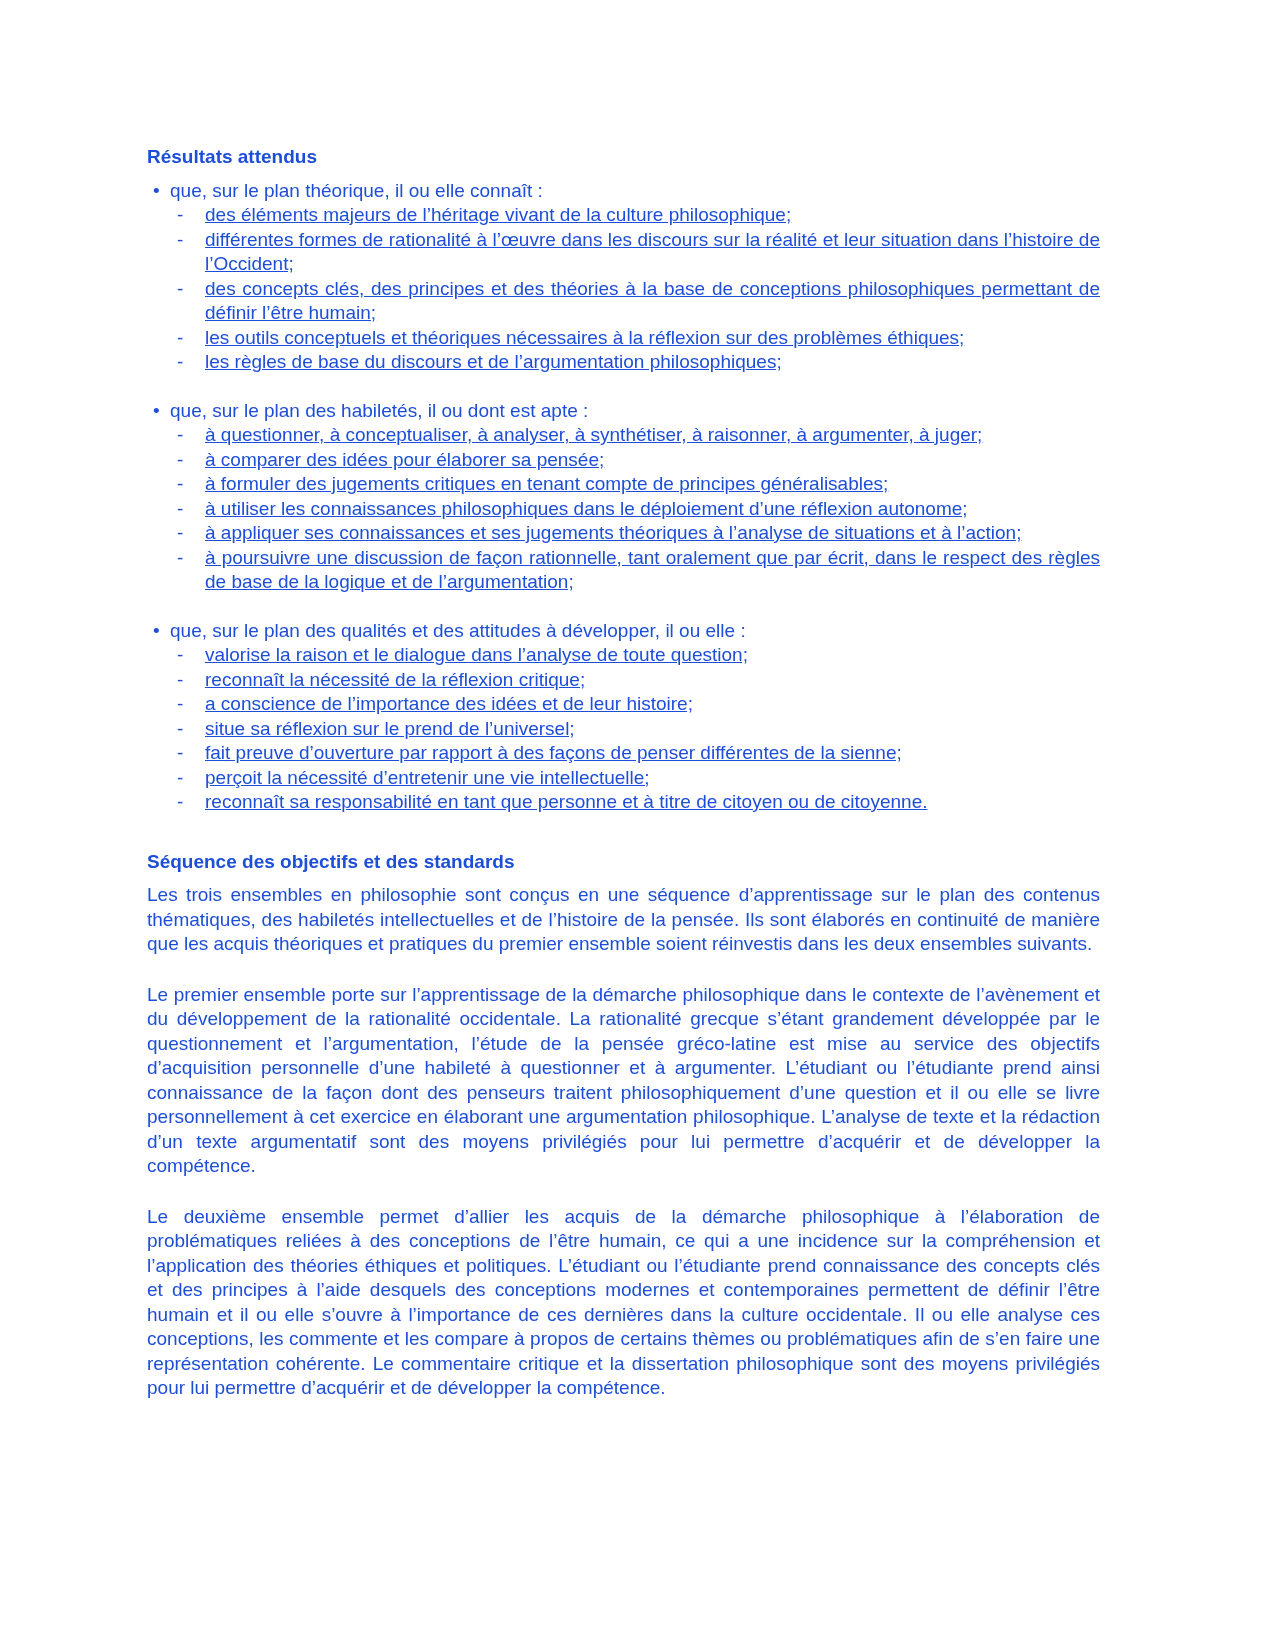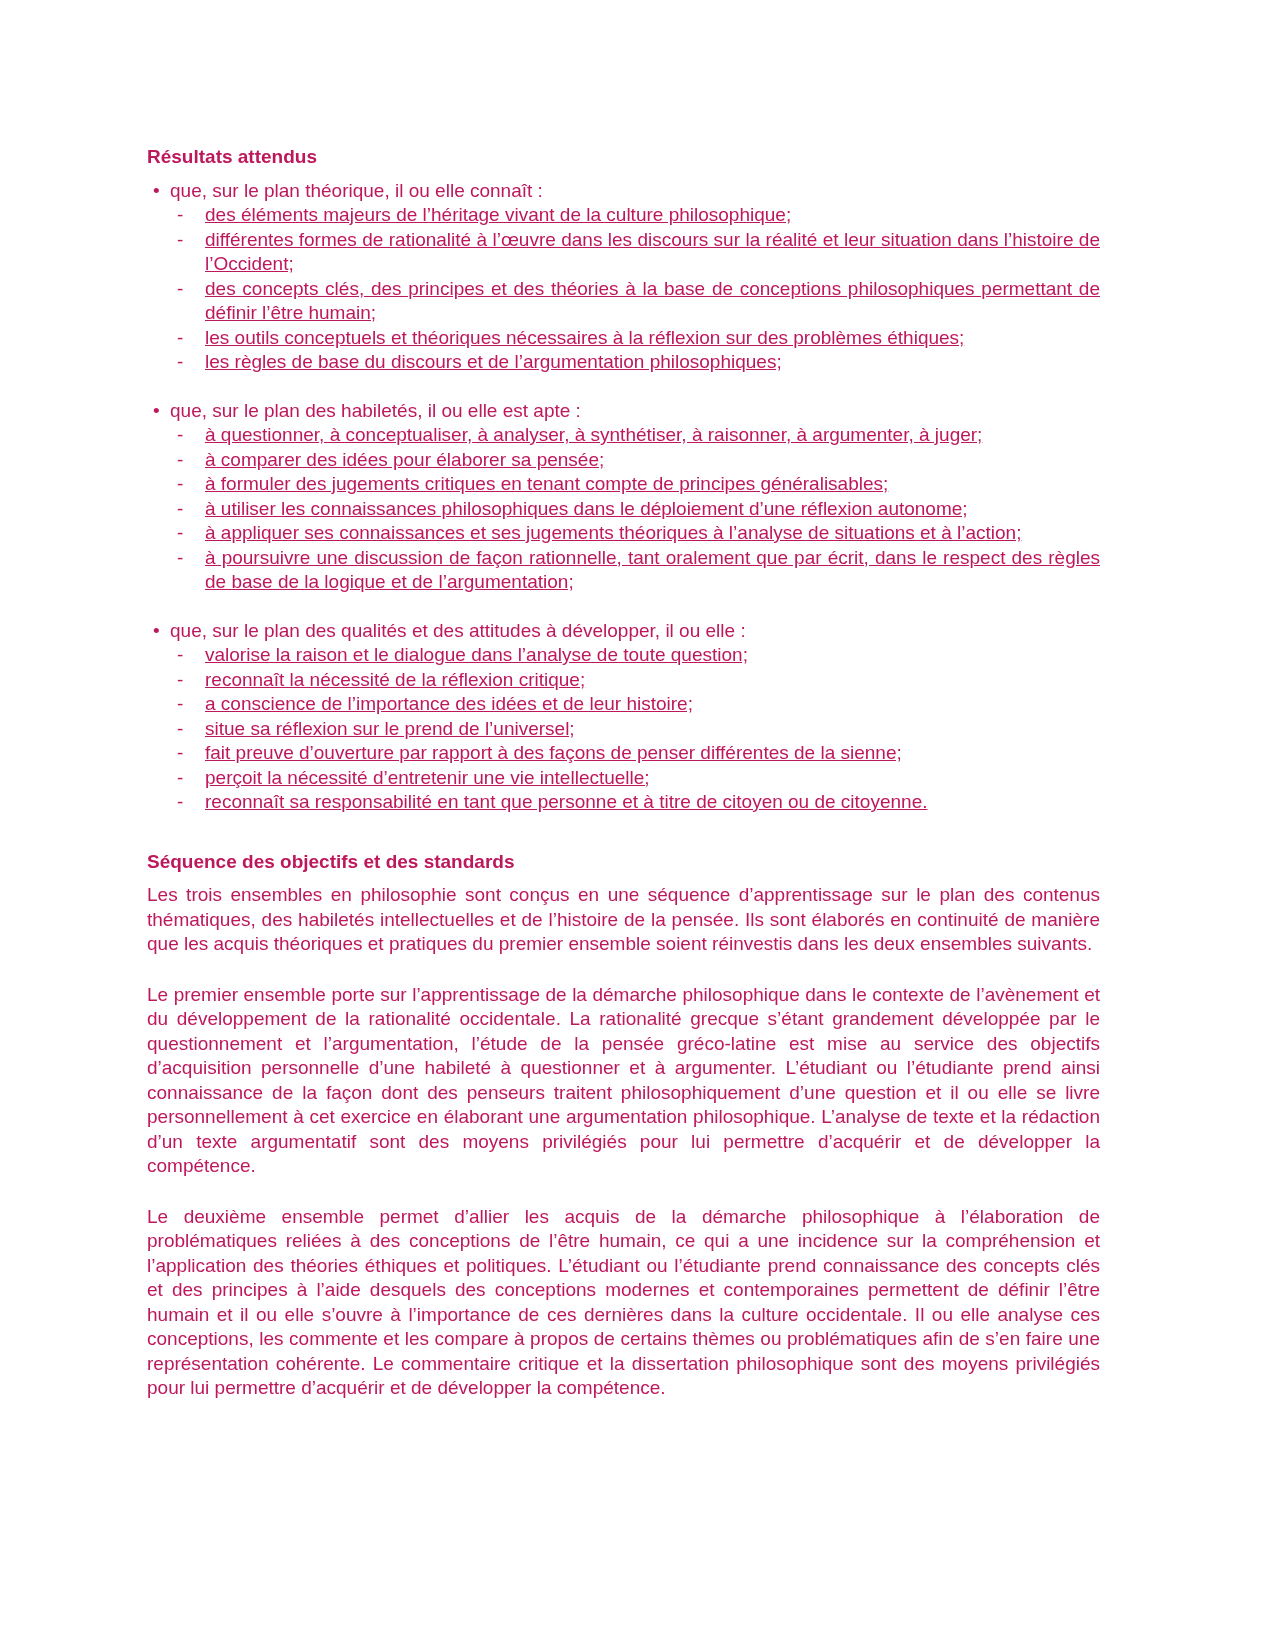--- a/index.html
+++ b/index.html
@@ -3,21 +3,21 @@
 <meta charset="utf-8">
 <style>
   * { box-sizing: border-box; }
   html, body { margin: 0; padding: 0; background: #ffffff; }
   .page {
     position: relative;
     width: 1275px;
     height: 1494px;
     background: #ffffff;
     font-family: "Liberation Sans", "DejaVu Sans", sans-serif;
-    color: #be185d;
+    color: #1d4ed8;
     overflow: hidden;
   }
   .content {
     position: absolute;
     left: 147px;
     top: 145px;
     width: 953px;
     font-size: 19px;
     line-height: 24.5px;
   }
@@ -93,21 +93,21 @@
       </div>
       <div class="dash-item">
         <span class="dash-marker">-</span>
         <span class="dash-text">les règles de base du discours et de l’argumentation philosophiques;</span>
       </div>
     </div>
 
     <div class="bullet-group">
       <div class="group-lead">
         <span class="bullet-marker">•</span>
-        <span class="lead-text">que, sur le plan des habiletés, il ou elle est apte :</span>
+        <span class="lead-text">que, sur le plan des habiletés, il ou dont est apte :</span>
       </div>
       <div class="dash-item">
         <span class="dash-marker">-</span>
         <span class="dash-text">à questionner, à conceptualiser, à analyser, à synthétiser, à raisonner, à argumenter, à juger;</span>
       </div>
       <div class="dash-item">
         <span class="dash-marker">-</span>
         <span class="dash-text">à comparer des idées pour élaborer sa pensée;</span>
       </div>
       <div class="dash-item">

